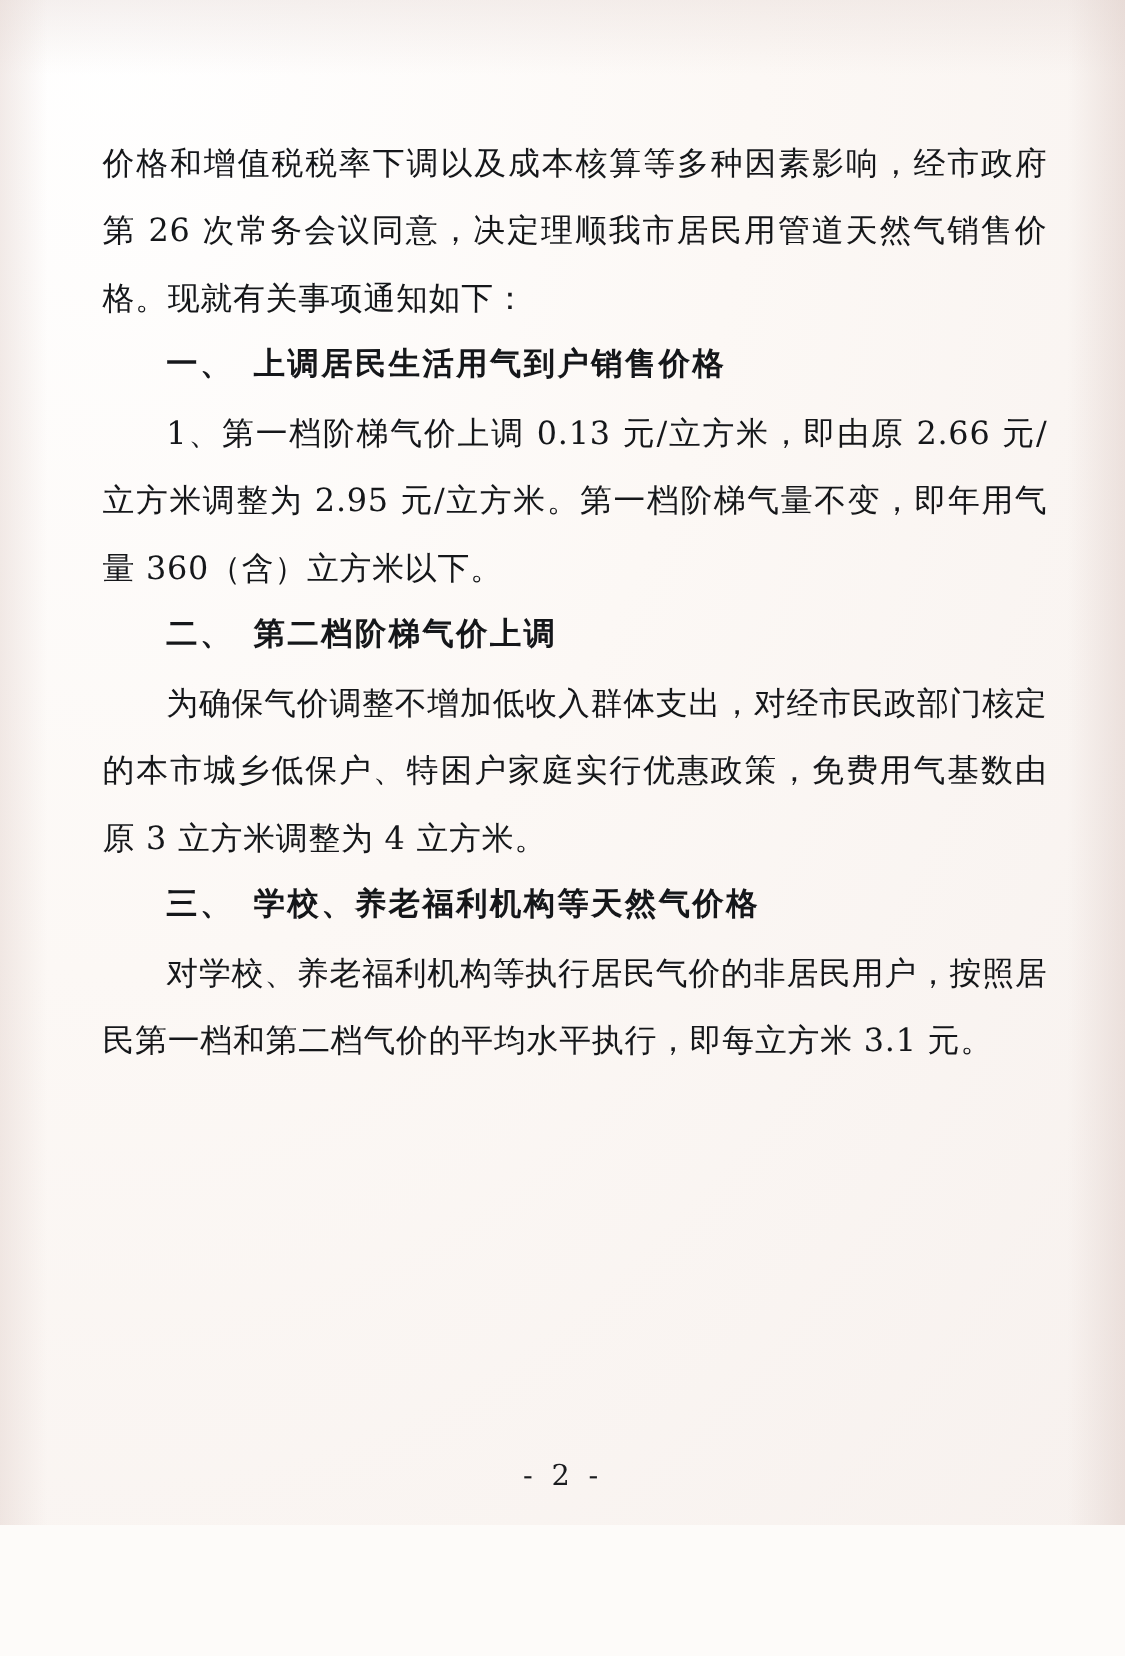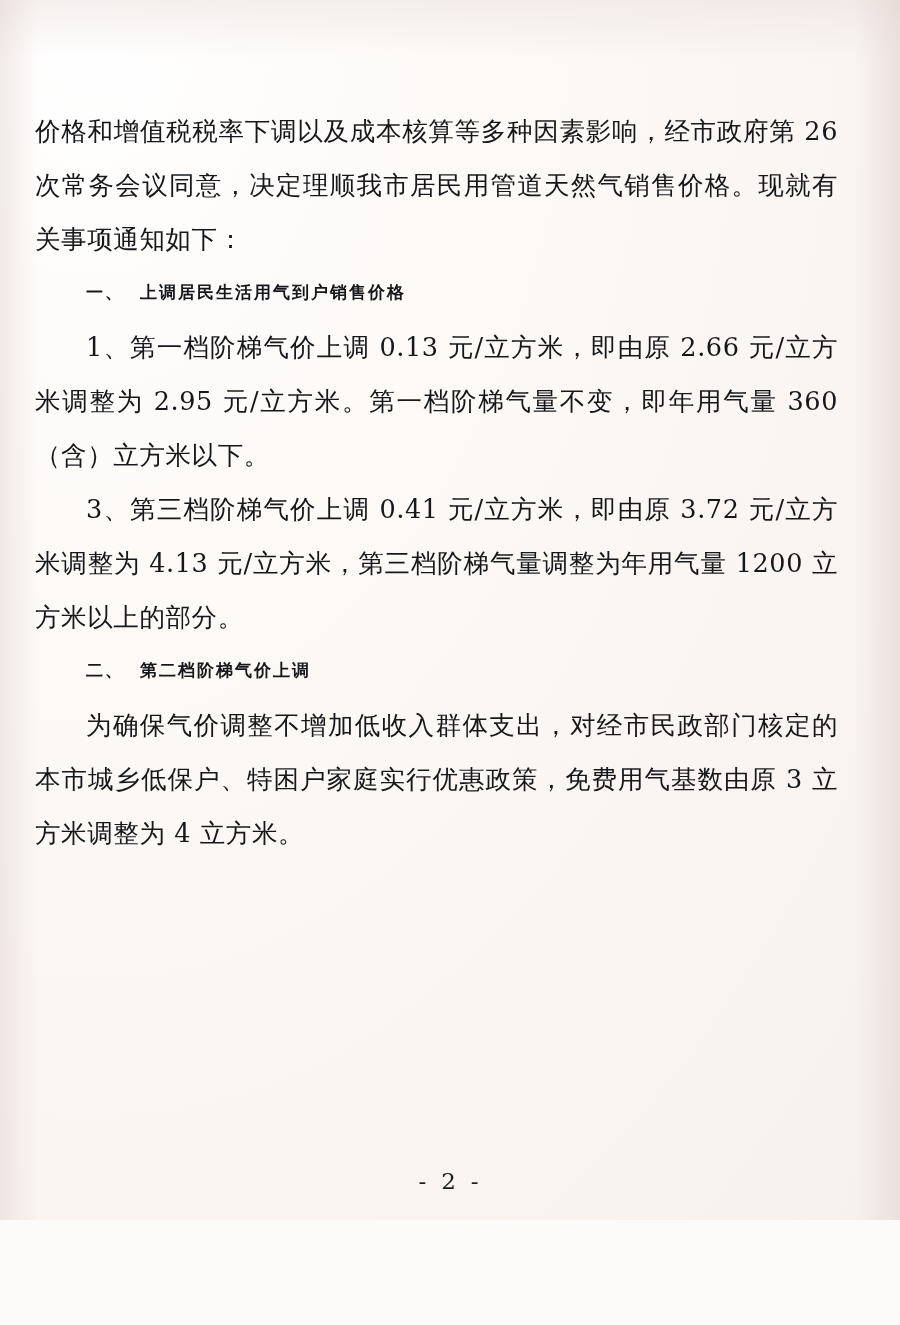--- a/index.html
+++ b/index.html
@@ -13,21 +13,21 @@
     font-family: "DejaVu Serif", serif;
     overflow: hidden;
   }
   .page {
     position: relative;
     width: 900px;
     height: 1220px;
     background:
       radial-gradient(ellipse at 10% 0%, #ffffff 0%, #fcf8f5 45%, #f7f1ee 100%);
     box-sizing: border-box;
-    padding: 104px 62px 0 35px;
+    padding: 104px 62px 0 82px;
   }
   
   .page:before {
     content: "";
     position: absolute;
     left: 0; top: 0; right: 0; bottom: 0;
     background:
       linear-gradient(90deg, rgba(226,210,205,0.45) 0px, rgba(255,255,255,0) 38px),
       linear-gradient(270deg, rgba(222,205,200,0.5) 0px, rgba(255,255,255,0) 46px),
       linear-gradient(180deg, rgba(226,212,208,0.35) 0px, rgba(255,255,255,0) 60px);
@@ -43,25 +43,25 @@
     text-justify: inter-ideograph;
   }
   p {
     margin: 0;
     text-indent: 0;
   }
   .para-indent {
     text-indent: 51px;
   }
   .heading {
-    font-family: Liberation Sans, sans-serif;
+    font-family: Liberation Mono, monospace;
     font-weight: bold;
     text-indent: 51px;
     letter-spacing: 2px;
-    font-size: 17px;
+    font-size: 25px;
   }
   .heading .hd-gap {
     display: inline-block;
     width: 16px;
   }
   .page-number {
     position: absolute;
     left: 0;
     right: 0;
     bottom: 26px;
@@ -84,28 +84,31 @@
 
     <p class="para">价格和增值税税率下调以及成本核算等多种因素影响，经市政府第 26 次常务会议同意，决定理顺我市居民用管道天然气销售价格。现就有关事项通知如下：</p>
 
     <p class="heading">
       <span>一、</span><span class="hd-gap"></span><span>上调居民生活用气到户销售价格</span>
     </p>
 
     <p class="para-indent">1、第一档阶梯气价上调 0.13 元/立方米，即由原 2.66 元/立方米调整为 2.95 元/立方米。第一档阶梯气量不变，即年用气量 360（含）立方米以下。</p>
 
 
-    <p class="para-indent">3、第三档阶梯气价上调 0.41 元/立方米，即由原 3.72 元/立方米调整为 4.13 元/立方米，第三档阶梯气量调整为年用气量 1200 立方米以上的部分。</p>
 
     <p class="heading">
       <span>二、</span><span class="hd-gap"></span><span>第二档阶梯气价上调</span>
     </p>
 
     <p class="para-indent">为确保气价调整不增加低收入群体支出，对经市民政部门核定的本市城乡低保户、特困户家庭实行优惠政策，免费用气基数由原 3 立方米调整为 4 立方米。</p>
 
+    <p class="heading">
+      <span>三、</span><span class="hd-gap"></span><span>学校、养老福利机构等天然气价格</span>
+    </p>
 
+    <p class="para-indent">对学校、养老福利机构等执行居民气价的非居民用户，按照居民第一档和第二档气价的平均水平执行，即每立方米 3.1 元。</p>
 
   </div>
 
   <div class="page-number">
     <span class="dash">-</span><span>2</span><span class="dash">-</span>
   </div>
 </div>
 
 </body></html>

